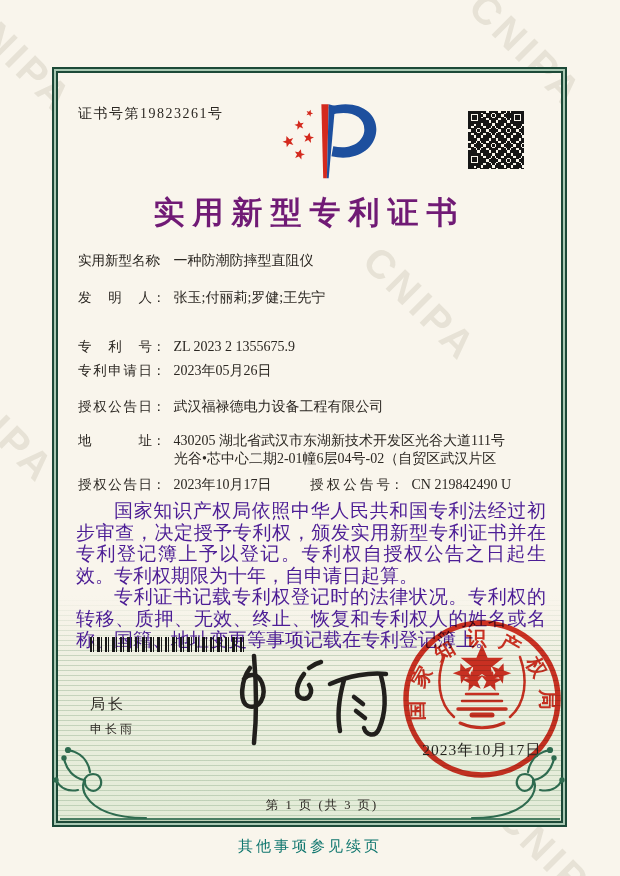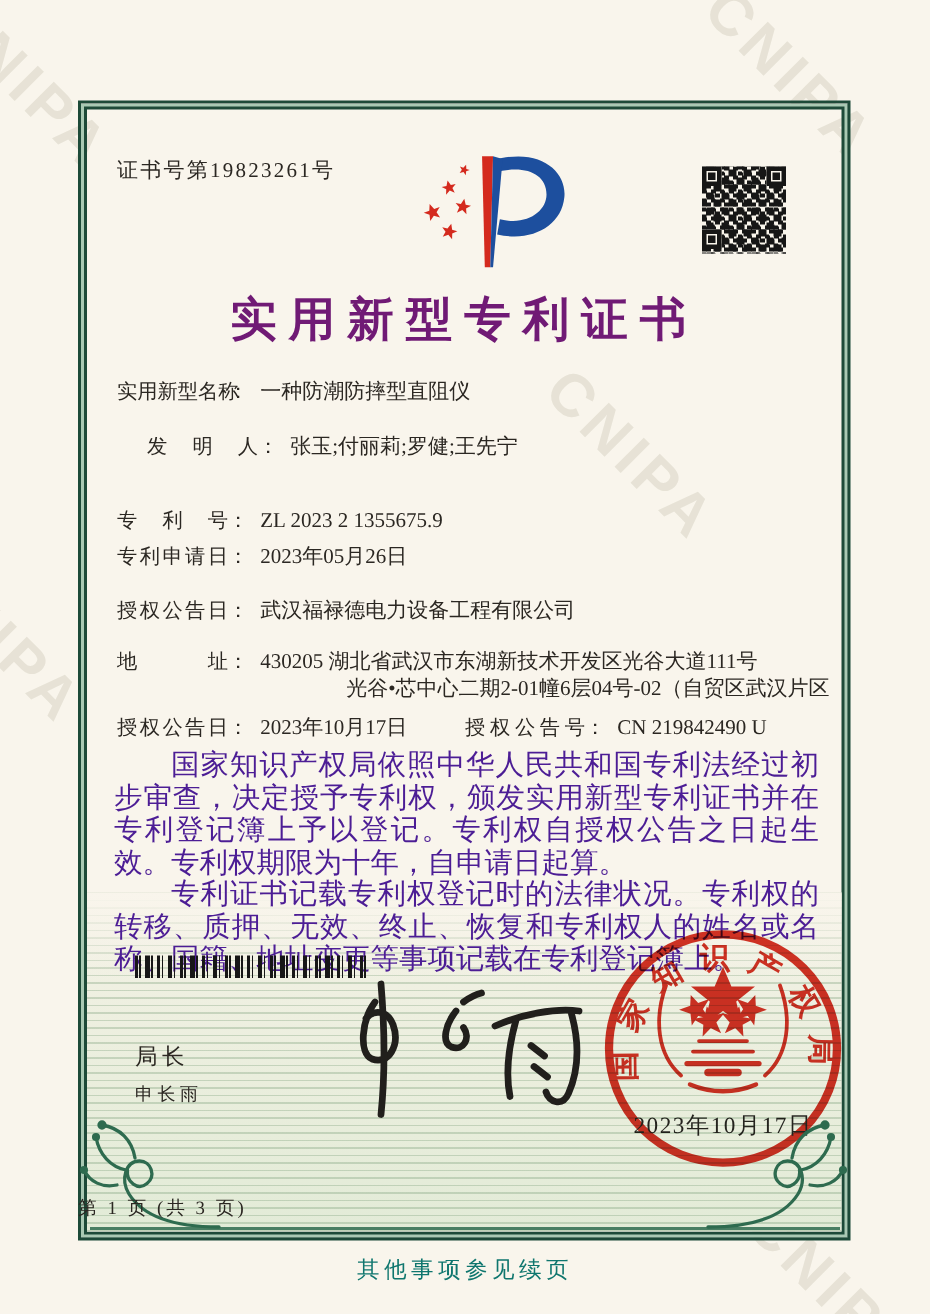--- a/index.html
+++ b/index.html
@@ -35,21 +35,21 @@
     position:absolute; left:52px; top:192px; width:515px;
     text-align:center; font-size:31px; font-weight:bold; letter-spacing:8px; color:#701a75;
   }
   .row{position:absolute; left:78px; width:475px; font-size:14px; white-space:nowrap;}
   .flabel{
     display:inline-block; width:74px; font-size:13.5px;
     text-align:justify; text-align-last:justify; vertical-align:bottom;
   }
   .colon{font-size:13.5px;}
   .fvalue{margin-left:8px;}
-  .addr2{display:block; margin-left:96px; white-space:normal;text-align:right;}
+  .addr2{display:block; margin-left:96px; white-space:normal;}
   .grant-group2{position:absolute; left:232px; top:0;}
   .paras{
     position:absolute; left:76px; top:500px; width:470px;
     font-size:19px; line-height:21.5px; color:#4c1d95; text-align:justify;
   }
   .paras p{margin:0; text-indent:2em;}
   .barcode{
     position:absolute; left:90px; top:637px; width:156px; height:15px;
     background:repeating-linear-gradient(90deg,
       #171717 0 2px, transparent 2px 3px,
@@ -59,21 +59,21 @@
   }
   .official-title{position:absolute; left:90px; top:695px; font-size:15px; letter-spacing:3px;}
   .official-name{position:absolute; left:90px; top:721px; font-size:12px; letter-spacing:3px;}
   .signature{position:absolute; left:212px; top:650px;}
   .seal{position:absolute; left:400px; top:617px; mix-blend-mode:multiply; opacity:0.95;}
   .seal-arc{font-size:20px; font-weight:bold; letter-spacing:11px; fill:#d5281a;}
   .hairline{position:absolute; left:60px; top:818px; width:500px; height:2px; background:#2e6b4f; opacity:0.85;}
   .ornament{position:absolute;}
   .orn-left{left:52px; top:738px; transform:scaleX(-1);}
   .orn-right{left:470px; top:738px;}
-  .page-info{position:absolute; left:52px; top:797px; width:540px; font-size:12.5px; letter-spacing:2px;}
+  .page-info{position:absolute; left:52px; top:797px; width:540px; text-align:center; font-size:12.5px; letter-spacing:2px;}
   .note{position:absolute; left:0; top:837px; width:620px; text-align:center; font-size:15px; letter-spacing:3px; color:#0f766e;}
   .logo{position:absolute; left:272px; top:98px;}
   .qr{
     position:absolute; left:468px; top:111px; width:56px; height:58px;
     background:
       repeating-conic-gradient(#161616 0% 25%, transparent 0% 50%),
       repeating-conic-gradient(#161616 0% 25%, transparent 0% 50%);
     background-size:6px 6px, 10px 10px;
     background-position:0 0, 3px 2px;
   }
@@ -125,21 +125,21 @@
     <div class="finder f-tl"></div>
     <div class="finder f-tr"></div>
     <div class="finder f-bl"></div>
   </div>
 
   <div class="title">实用新型专利证书</div>
 
   <div class="row" style="top:252px;">
     <span class="flabel">实用新型名称</span><span class="colon">：</span><span class="fvalue">一种防潮防摔型直阻仪</span>
   </div>
-  <div class="row" style="top:289px;margin-left:20px;">
+  <div class="row" style="top:289px;">
     <span class="flabel">发明人</span><span class="colon">：</span><span class="fvalue">张玉;付丽莉;罗健;王先宁</span>
   </div>
   <div class="row" style="top:338px;">
     <span class="flabel">专利号</span><span class="colon">：</span><span class="fvalue">ZL 2023 2 1355675.9</span>
   </div>
   <div class="row" style="top:362px;">
     <span class="flabel">专利申请日</span><span class="colon">：</span><span class="fvalue">2023年05月26日</span>
   </div>
   <div class="row" style="top:398px;">
     <span class="flabel">授权公告日</span><span class="colon">：</span><span class="fvalue">武汉福禄德电力设备工程有限公司</span>

